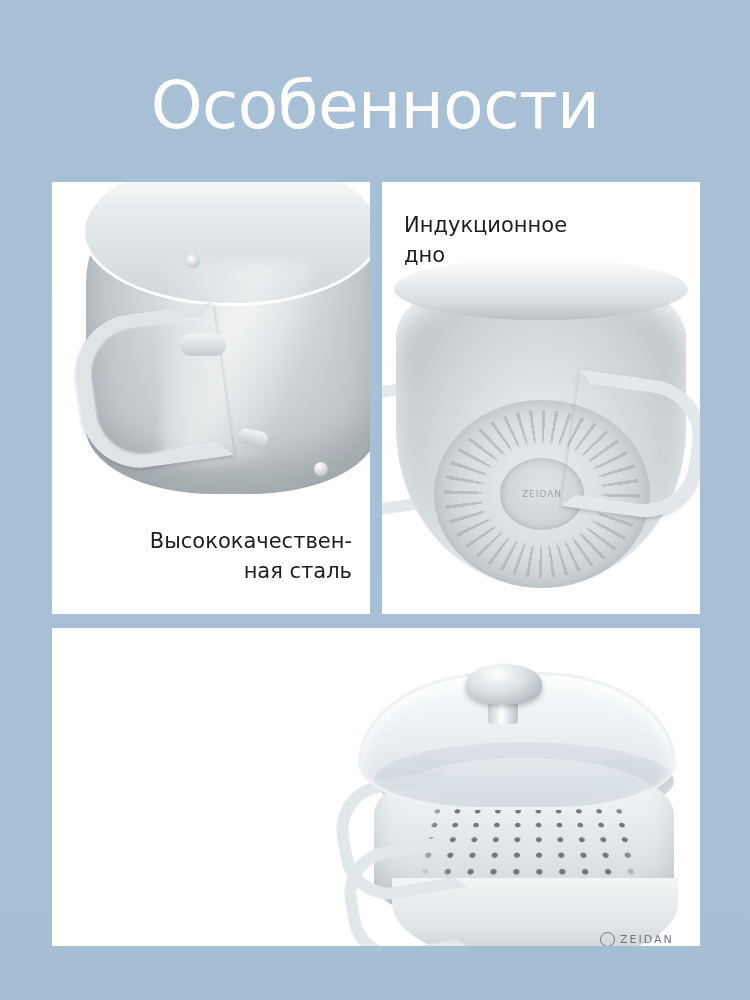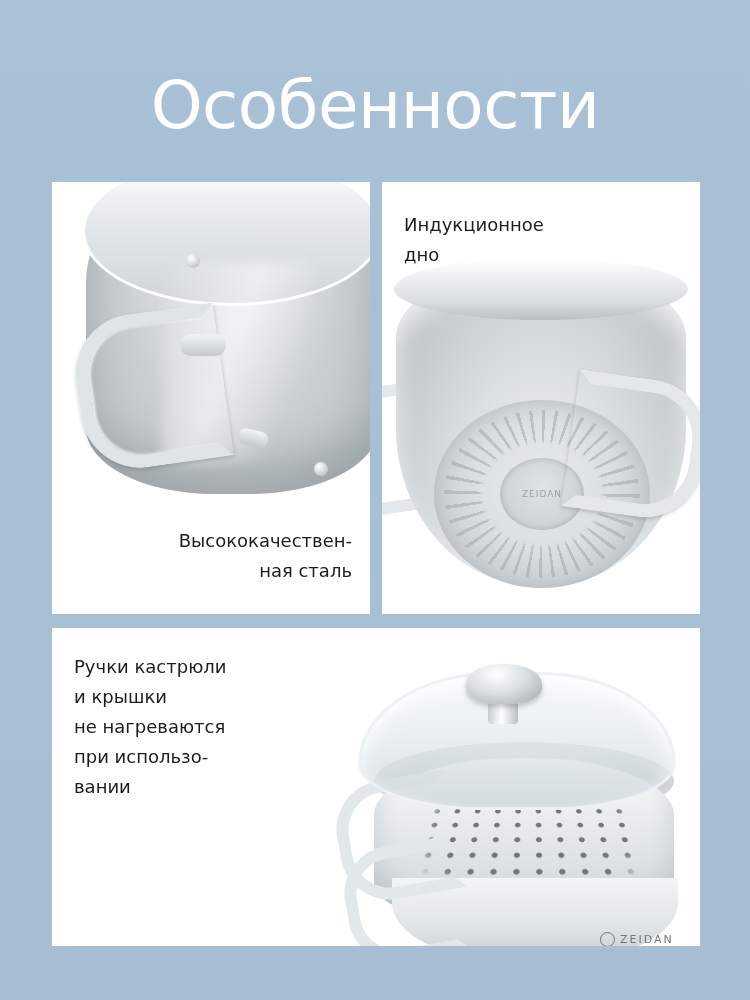--- a/index.html
+++ b/index.html
@@ -40,21 +40,21 @@
     background: #ffffff;
     overflow: hidden;
   }
   .card-1 { left: 52px;  top: 182px; width: 318px; height: 432px; text-align: right; }
   .card-2 { left: 382px; top: 182px; width: 318px; height: 432px; }
   .card-3 { left: 52px;  top: 628px; width: 648px; height: 318px; }
 
   .card-caption {
     position: absolute;
     color: #1d1d1d;
-    font-size: 18px;
+    font-size: 21px;
     line-height: 30px;
     font-weight: 400;
     font-family: "DejaVu Sans", sans-serif;
     white-space: pre-line;
     z-index: 5;
   }
   .cap-1 { left: 20px; bottom: 28px; width: 280px; }
   .cap-2 { left: 22px; top: 28px;  width: 240px; }
   .cap-3 { left: 22px; top: 24px;  width: 290px; }
 
@@ -371,20 +371,15 @@
       <div class="pot3-handle-a"></div>
       <div class="pot3-handle-b"></div>
       <div class="lid-glass"></div>
       <div class="lid-knob-stem"></div>
       <div class="lid-knob"></div>
       <div class="brand3">
         <span class="brand3-mark"></span>
         <span>ZEIDAN</span>
       </div>
     </div>
-    <div class="card-caption cap-3">Ручки кастрюли
-и крышки
-не нагреваются
-при использо-
-вании</div>
   </div>
 
 </div>
 
 </body></html>

